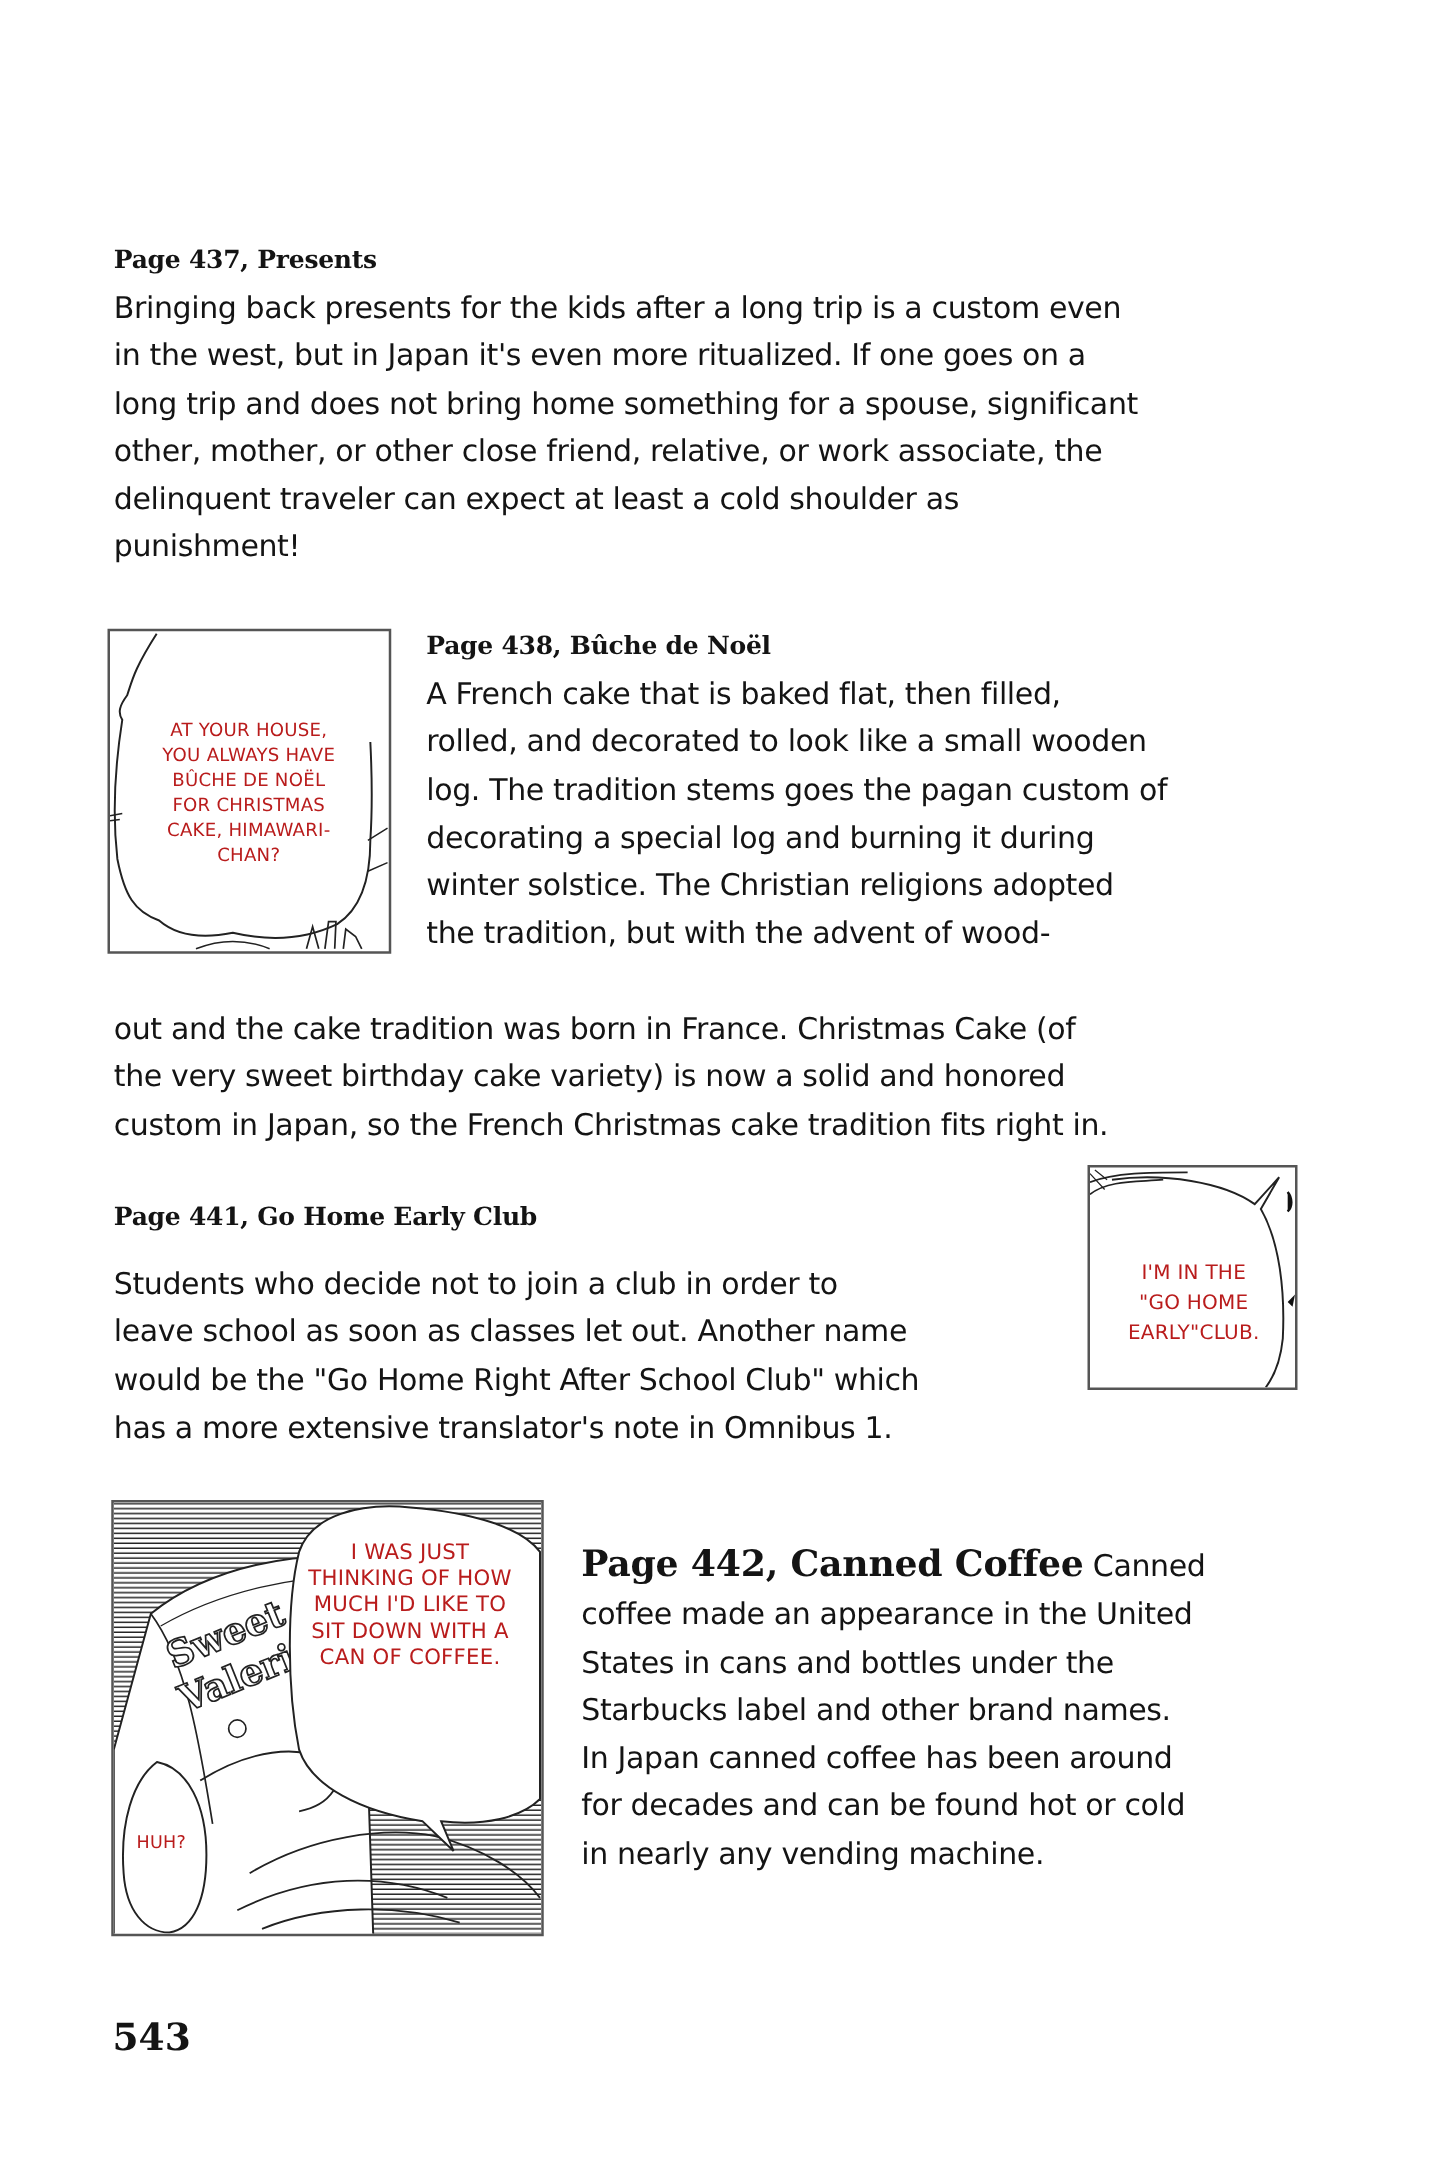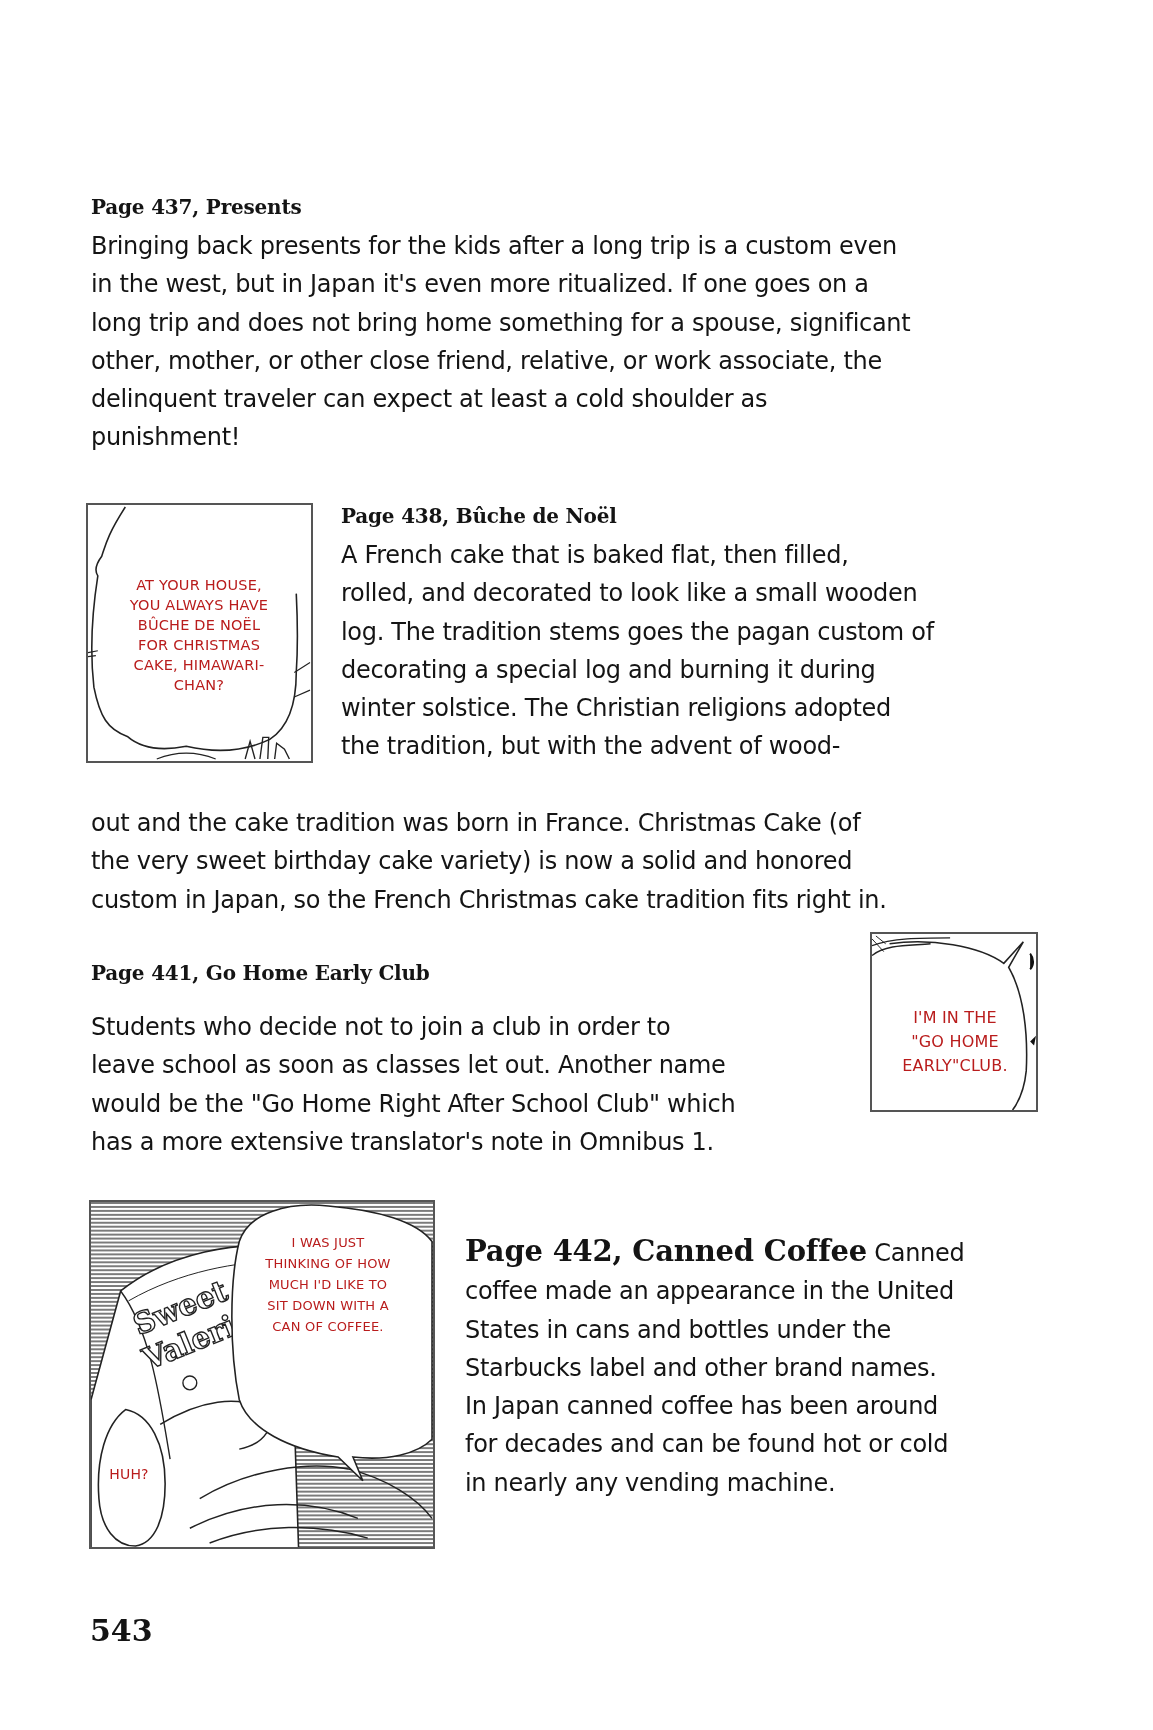--- a/index.html
+++ b/index.html
@@ -102,21 +102,21 @@
     <path d="M38,100 C90,70 150,60 190,60" fill="none" stroke="#222" stroke-width="1"></path>
     <text x="48" y="135" font-family="DejaVu Serif, serif" font-size="30" font-weight="bold" fill="#fff" stroke="#222" stroke-width="1.4" transform="rotate(-22 48 135)">Sweet</text>
     <text x="58" y="170" font-family="DejaVu Serif, serif" font-size="30" font-weight="bold" fill="#fff" stroke="#222" stroke-width="1.4" transform="rotate(-22 58 170)">Valeri</text>
     <circle cx="100" cy="183" r="7" fill="none" stroke="#222" stroke-width="1.4"></circle>
     <circle cx="155" cy="162" r="7" fill="none" stroke="#222" stroke-width="1.4"></circle>
     <circle cx="185" cy="215" r="7" fill="none" stroke="#222" stroke-width="1.4"></circle>
     <path d="M70,225 C110,200 150,195 175,210 C190,225 175,245 150,250 M110,300 C160,270 220,262 260,270 C300,280 330,300 345,320 M100,330 C160,300 220,300 270,320 M120,345 C170,325 230,325 280,340" fill="none" stroke="#222" stroke-width="1.5"></path>
     <path d="M150,40 C160,10 200,0 240,4 C290,8 330,20 345,40 L345,240 C330,255 300,262 265,258 L275,282 L250,258 C200,250 160,230 150,200 C140,150 140,80 150,40 Z" fill="#fff" stroke="#222" stroke-width="1.6"></path>
     <path d="M35,210 C15,225 5,260 8,300 C10,330 25,348 45,348 C65,345 75,320 75,285 C75,245 60,215 35,210 Z" fill="#fff" stroke="#222" stroke-width="1.6"></path>
   </svg>
-  <div class="balloon-text" style="left:147px; top:30px; width:180px; font-size:13px; line-height:21px;">
+  <div class="balloon-text" style="left:147px; top:30px; width:180px; font-size:17px; line-height:21px;">
     <span>I was just</span>
     <span>thinking of how</span>
     <span>much I'd like to</span>
     <span>sit down with a</span>
     <span>can of coffee.</span>
   </div>
   <div class="balloon-text" style="left:8px; top:262px; width:60px; font-size:14px;">
     <span>Huh?</span>
   </div>
 </div>

